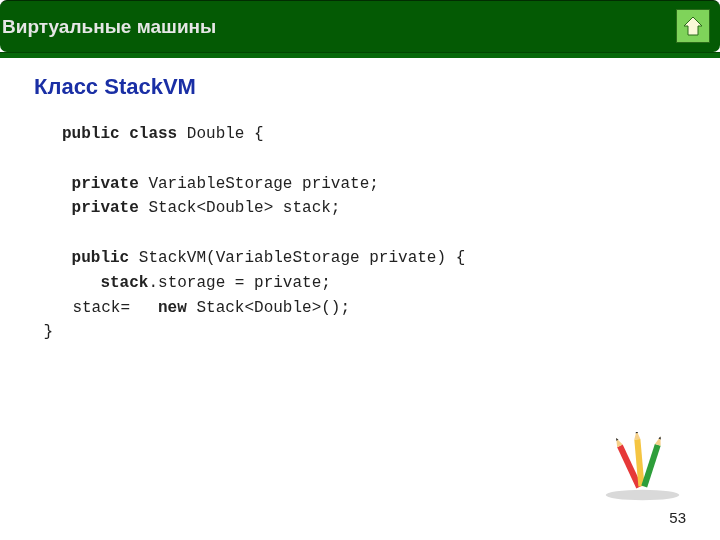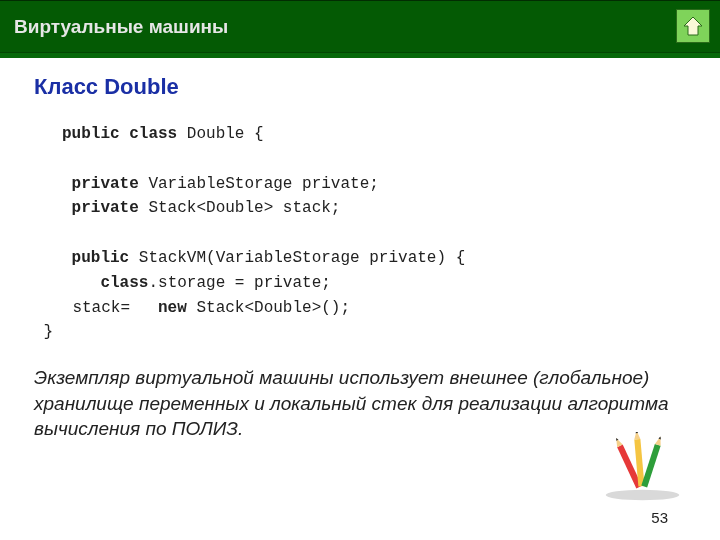--- a/index.html
+++ b/index.html
@@ -3,23 +3,24 @@
 <meta charset="utf-8">
 <style>
   * { margin: 0; padding: 0; box-sizing: border-box; }
   html, body { width: 720px; height: 540px; font-family: Arial, Helvetica, sans-serif; background: #fff; }
   .slide { width: 720px; height: 540px; position: relative; display: flex; flex-direction: column; }
   .header {
     background: #045a04;
     height: 52px;
     display: flex;
     align-items: center;
-    padding-left: 14px;
+    padding-left: 2px;
     position: relative;
     border-top: 1px solid #022c02;
+    border-radius: 7px;
   }
   .header-sub { position:absolute; bottom:-6px; left:0; right:0; height:6px; background:#07680a; border-top:1px solid #034603;}
   .header-title { color: #e6e6e6; font-size: 19px; font-weight: bold; }
   .home-btn {
     position: absolute; right: 10px; top: 8px;
     width: 34px; height: 34px;
     background: #7fd35a;
     border: 1px solid #2a6b1a;
     display: flex; align-items: center; justify-content: center;
   }
@@ -34,21 +35,21 @@
   }
   .code .kw { font-weight: bold; margin-left: 28px; }
   .summary {
     font-style: italic;
     font-size: 19px;
     color: #222;
     margin-top: 20px;
     line-height: 1.35;
   }
   .page-num {
-    position: absolute; right: 52px; bottom: 14px;
+    position: absolute; right: 34px; bottom: 14px;
     font-size: 15px; color: #222;
   }
   .pencils {
     position: absolute; right: 30px; bottom: 38px;
     width: 95px; height: 70px;
   }
 </style>
 </head>
 <body>
 
@@ -58,33 +59,32 @@
     <span class="header-title">Виртуальные машины</span>
     <div class="home-btn">
       <svg width="24" height="24" viewBox="0 0 24 24">
         <polygon points="12,3 3,12 7,12 7,21 17,21 17,12 21,12" fill="#fbf9d8" stroke="#2a6b1a" stroke-width="1"></polygon>
       </svg>
     </div>
     <div class="header-sub"></div>
   </div>
 
   <div class="content">
-    <div class="section-title">Класс Double</div>
+    <div class="section-title">Класс StackVM</div>
 
     <div class="code"><span class="kw">public class</span><span> Double {</span>
 
 <span class="kw"> private</span><span> VariableStorage private;</span>
 <span class="kw"> private</span><span> Stack&lt;Double&gt; stack;</span>
 
 <span class="kw"> public</span><span> StackVM(VariableStorage private) {</span>
-<span class="kw">    class</span><span>.storage = private;</span>
+<span class="kw">    stack</span><span>.storage = private;</span>
 <span>    stack=</span><span class="kw">new</span><span> Stack&lt;Double&gt;();</span>
 <span> }</span></div>
 
-    <div class="summary">Экземпляр виртуальной машины использует внешнее (глобальное) хранилище переменных и локальный стек для реализации алгоритма вычисления по ПОЛИЗ.</div>
   </div>
 
   <svg class="pencils" viewBox="0 0 100 80">
     <ellipse cx="50" cy="72" rx="42" ry="6" fill="#d9d9d9"></ellipse>
     <g transform="rotate(-25 50 70)">
       <rect x="46" y="10" width="7" height="52" fill="#e63939"></rect>
       <polygon points="46,10 53,10 49.5,0" fill="#f5d08a"></polygon>
       <polygon points="48,3 51,3 49.5,0" fill="#333"></polygon>
     </g>
     <g transform="rotate(-5 50 70)">

